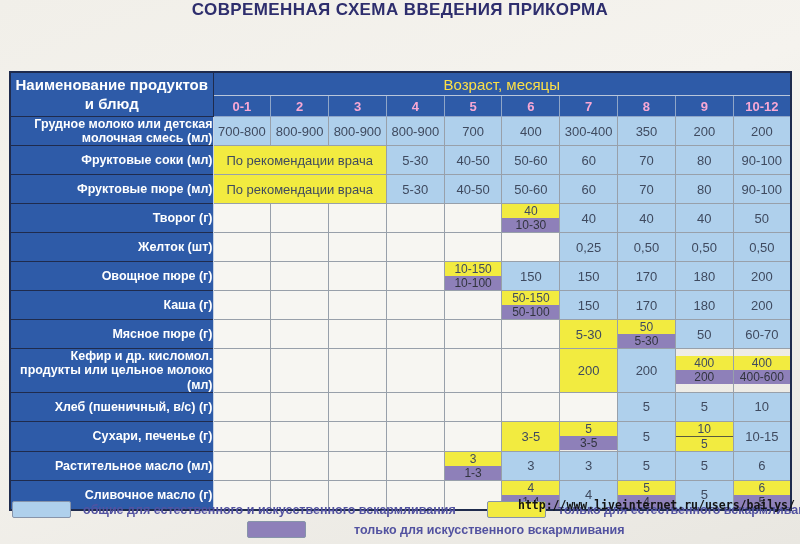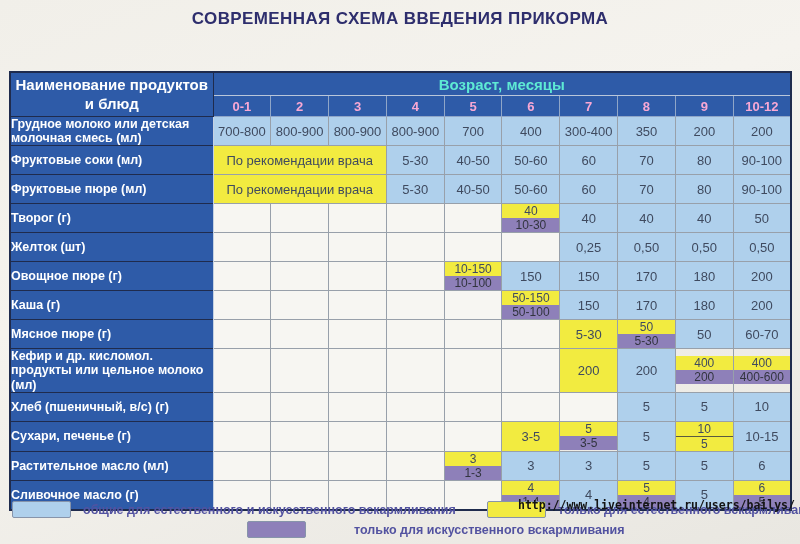--- a/index.html
+++ b/index.html
@@ -2,48 +2,48 @@
 <html><head>
 <meta charset="utf-8">
 <style>
   html,body{margin:0;padding:0;}
   .page{
     position:relative;width:800px;height:544px;overflow:hidden;
     background:linear-gradient(160deg,#f1efe9 0%,#f5f3ee 40%,#e9e7e1 100%);
     font-family:"Liberation Sans",sans-serif;
   }
   .title{
-    margin:0;padding-top:9px;text-align:center;
+    margin:0;text-align:center;
     font-size:17px;font-weight:700;letter-spacing:.4px;color:#2e2e6d;
   }
   .subtitle{
     margin:3px 0 0 0;text-align:center;
     font-size:12px;line-height:1.22;color:#36367a;font-weight:500;
   }
   table.feed{
     position:absolute;left:9px;top:71px;width:783px;
     border-collapse:collapse;table-layout:fixed;
     border:2px solid #1f2b4d;
   }
   table.feed th,table.feed td{padding:0;}
   th.name-head{
     background:#2e5ba8;color:#fff;font-size:15px;font-weight:700;
     line-height:1.25;border:1px solid #1f2b4d;
   }
   th.age-head{
-    background:#2e5ba8;color:#5eead4;font-size:15px;font-weight:700;
+    background:#2e5ba8;color:#fde047;font-size:15px;font-weight:400;
     height:22px;border:1px solid #8fa6c8;border-bottom:1px solid #b9c6da;
   }
   th.age-col{
     background:#2e5ba8;color:#f9a8d4;font-size:13px;font-weight:700;
     height:20px;border:1px solid #8fa6c8;
   }
   th.row-label{
     background:#2e5ba8;color:#fff;font-size:12.5px;font-weight:700;
-    text-align:left;padding:1px 4px 1px 8px;line-height:1.13;
+    text-align:right;padding:1px 4px 1px 8px;line-height:1.13;
     border-top:1px solid #1f2b4d;border-right:1px solid #c6d2e2;
   }
   tbody tr{height:29px;}
   tbody td{
     border:1px solid #98a0aa;text-align:center;vertical-align:middle;
     font-size:13px;color:#3f4a5f;
   }
   .c-blue{background:#afd0ec;}
   .c-yellow{background:#f2eb40;}
   .c-empty{background:#f7f6f2;}

